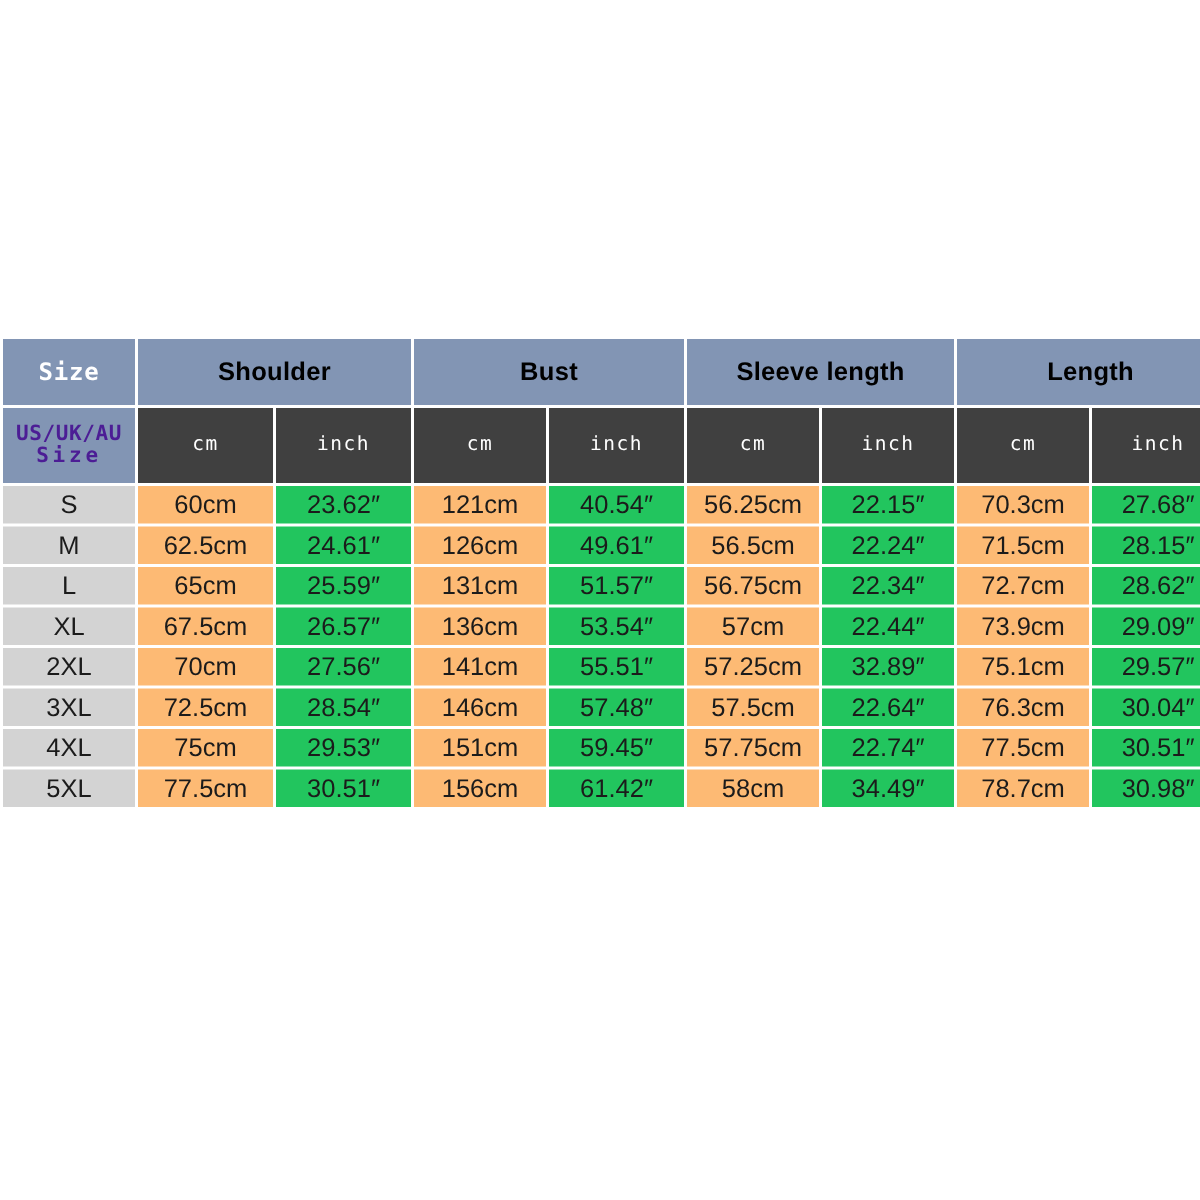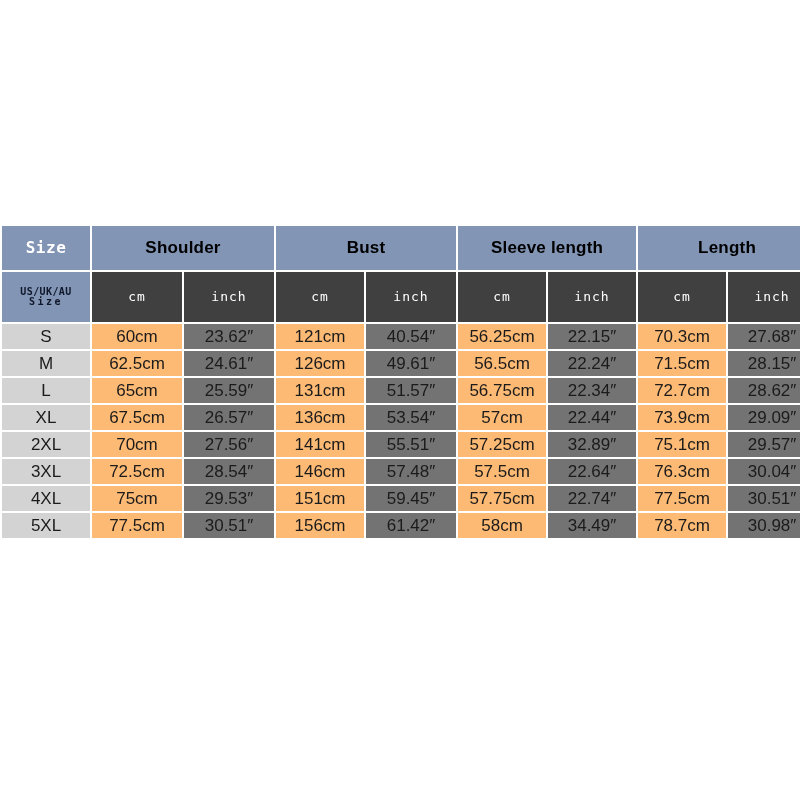--- a/index.html
+++ b/index.html
@@ -61,23 +61,23 @@
     background: #8295b4;
     color: #ffffff;
     height: 44px;
     font-size: 16px;
     font-weight: bold;
     font-family: "DejaVu Sans Mono", monospace;
     letter-spacing: 0.5px;
   }
   .hdr-size-sub {
     background: #8295b4;
-    color: #0f172a;
+    color: #4c1d95;
     height: 50px;
-    font-size: 10px;
+    font-size: 14px;
     font-weight: bold;
     font-family: "DejaVu Sans Mono", monospace;
     letter-spacing: 0.4px;
   }
   .hdr-size-sub .l2 {
     letter-spacing: 2.5px;
   }
 
   
   tr.data-row td {
@@ -90,21 +90,21 @@
     background: #d3d3d3;
     font-size: 17px;
   }
 
   td.c-cm {
     background: #fdba74;
     font-size: 17px;
   }
 
   td.c-inch {
-    background: #737373;
+    background: #22c55e;
     font-size: 17px;
   }
 </style>
 </head>
 <body>
 
 <div id="chart-wrap">
   <table class="size-chart">
     <colgroup>
       <col style="width:88px">

